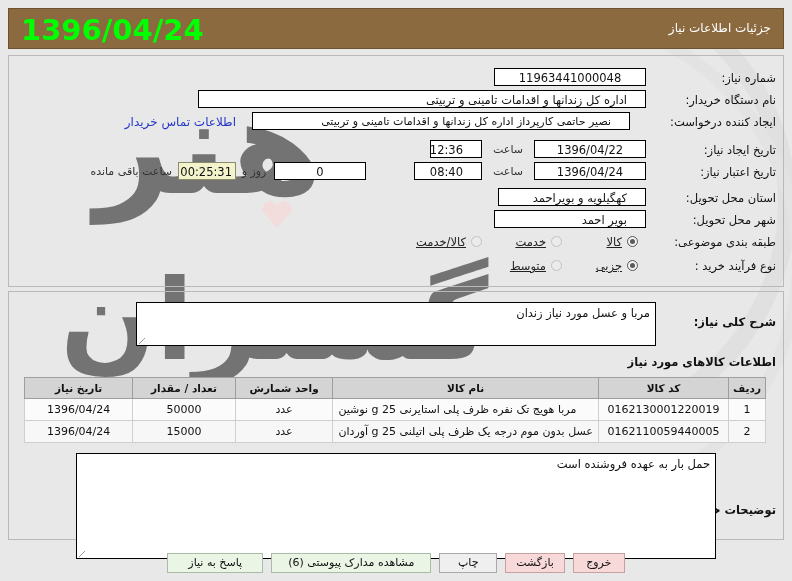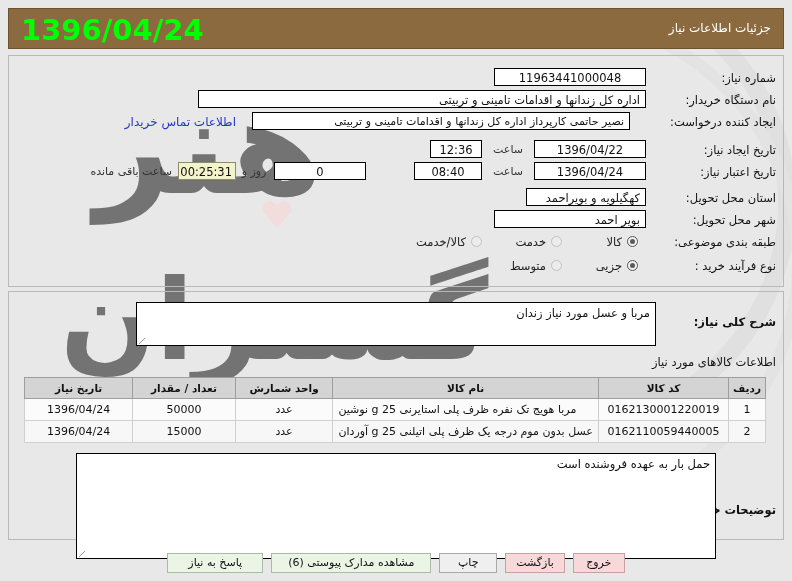--- a/index.html
+++ b/index.html
@@ -68,21 +68,21 @@
 
   
   .frow{position:absolute;height:20px;line-height:20px;}
   .lbl{
     position:absolute;right:0;top:0;height:20px;line-height:20px;
     font-size:11.5px;color:#111;white-space:nowrap;text-align:right;
   }
   .fld{
     position:absolute;top:0;height:18px;line-height:18px;
     background:#ffffff;border:1px solid #000000;box-sizing:border-box;
-    font-size:11.5px;color:#111;padding:0 5px;text-align:center;
+    font-size:11.5px;color:#111;padding:0 18px;text-align:center;
     white-space:nowrap;overflow:hidden;
   }
   .fld.rt{text-align:right;}
   .fld.sm{font-size:11px;}
   .sublbl{
     position:absolute;top:0;height:20px;line-height:20px;
     font-size:11px;color:#333;white-space:nowrap;
   }
   .timer{
     position:absolute;top:0;height:18px;line-height:18px;
@@ -102,36 +102,36 @@
     display:inline-block;width:11px;height:11px;border-radius:50%;
     border:1px solid #8d8d8d;background:#f1f1f1;vertical-align:-1px;
     position:relative;margin-left:5px;box-sizing:border-box;
   }
   .radio.on{border:1px solid #555;}
   .radio.on::after{
     content:"";position:absolute;left:2px;top:2px;width:5px;height:5px;
     border-radius:50%;background:#5a5a5a;
   }
   .radio.off{border:1px solid #c2c2c2;background:#ececec;}
-  .radio-lbl{font-size:11.5px;color:#222;}
+  .radio-lbl{font-size:11.5px;color:#222;text-decoration:underline;}
 
   
   .tarea{
     position:absolute;background:#ffffff;border:1px solid #000;
     box-sizing:border-box;font-size:11.5px;color:#111;
     padding:3px 5px 0 0;text-align:right;overflow:hidden;
     resize:none;font-family:"DejaVu Sans","Liberation Sans",sans-serif;
   }
   .tarea .grip{
     position:absolute;left:2px;bottom:1px;width:6px;height:6px;
     background:
       linear-gradient(135deg,transparent 45%,#9a9a9a 45%,#9a9a9a 55%,transparent 55%);
   }
   .sect-title{
-    position:absolute;font-size:11.5px;font-weight:normal;color:#111;
+    position:absolute;font-size:11.5px;font-weight:bold;color:#111;
     white-space:nowrap;
   }
 
   
   #goods-table{
     position:absolute;border-collapse:collapse;
     font-size:11px;background:#fff;
   }
   #goods-table th{
     background:#d4d4d4;border:1px solid #9e9e9e;
@@ -207,21 +207,21 @@
   <div class="sublbl" style="right:256px;width:40px;text-align:center;">ساعت</div>
   <div class="fld" style="right:302px;width:68px;">08:40</div>
   <div class="fld" style="right:418px;width:92px;">0</div>
   <div class="sublbl" style="right:514px;width:32px;text-align:center;">روز و</div>
   <div class="timer" style="right:548px;width:58px;">00:25:31</div>
   <div class="sublbl" style="right:612px;">ساعت باقی مانده</div>
 </div>
 
 <div class="frow" style="left:8px;top:188px;width:776px;z-index:3;">
   <div class="lbl" style="right:8px;width:120px;">استان محل تحویل:</div>
-  <div class="fld rt" style="right:138px;width:120px;margin-left:40px;">کهگیلویه و بویراحمد</div>
+  <div class="fld rt" style="right:138px;width:148px;margin-left:40px;">کهگیلویه و بویراحمد</div>
 </div>
 
 <div class="frow" style="left:8px;top:210px;width:776px;z-index:3;">
   <div class="lbl" style="right:8px;width:120px;">شهر محل تحویل:</div>
   <div class="fld rt" style="right:138px;width:152px;">بویر احمد</div>
 </div>
 
 <div class="frow" style="left:8px;top:232px;width:776px;z-index:3;">
   <div class="lbl" style="right:8px;width:120px;">طبقه بندی موضوعی:</div>
   <div class="radio-opt" style="right:146px;">

